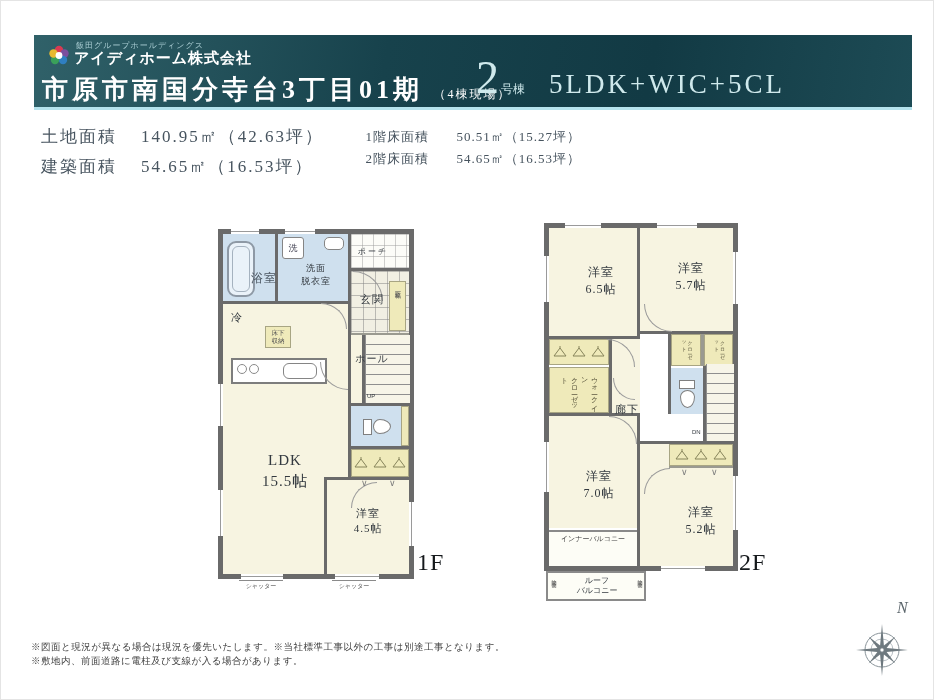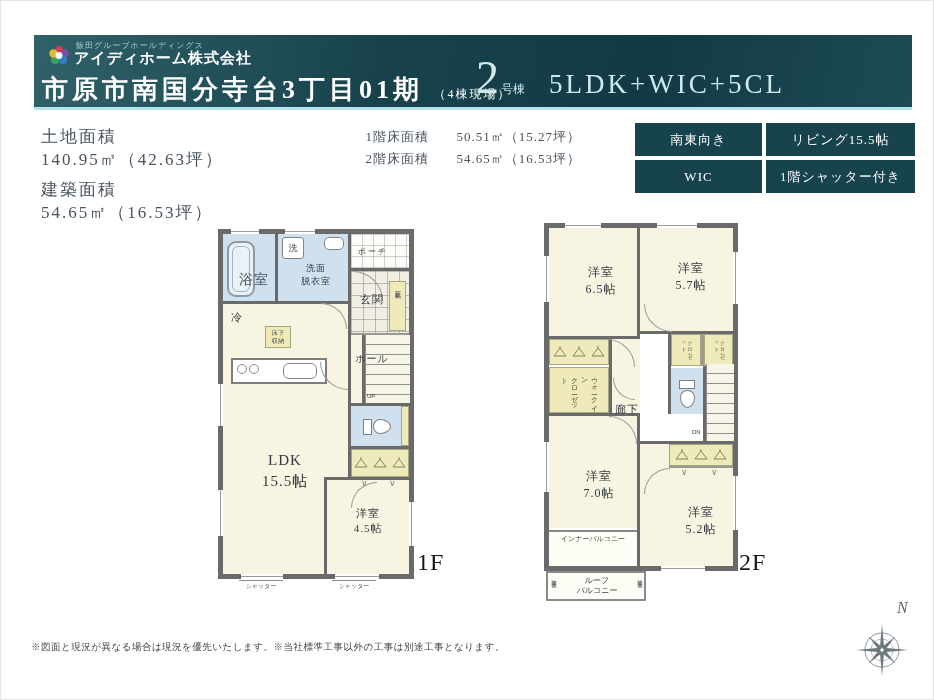--- a/index.html
+++ b/index.html
@@ -15,21 +15,21 @@
           font-family:"Liberation Sans","DejaVu Sans",sans-serif;}
   .logo{position:absolute;left:12px;top:8px;width:26px;height:26px;}
   .prop-title{position:absolute;left:8px;top:37px;font-size:26px;letter-spacing:4px;font-weight:bold;}
   .prop-note{font-size:12px;letter-spacing:2px;font-weight:normal;}
   .unit{position:absolute;left:442px;top:18px;color:#cfe9ec;display:flex;align-items:baseline;height:50px;}
   .unit-number{font-size:46px;line-height:50px;}
   .unit-suffix{font-size:12px;margin-left:2px;}
   .plan-type{font-size:27px;margin-left:24px;letter-spacing:3px;}
   
   .areas-left{position:absolute;left:40px;top:124px;font-size:17px;color:#47545f;letter-spacing:2px;}
-  .areas-left .row{display:flex;margin-bottom:7px;flex-direction:column;}
+  .areas-left .row{display:flex;margin-bottom:7px;}
   .areas-left .lab{width:100px;}
   .areas-left .val{width:195px;text-align:left;}
   .areas-right{position:absolute;left:350px;top:127px;font-size:13px;color:#47545f;letter-spacing:1px;}
   .areas-right .row{display:flex;margin-bottom:4px;}
   .areas-right .lab{width:78px;text-align:right;}
   .areas-right .val{width:152px;text-align:right;}
   .badges{position:absolute;left:634px;top:122px;display:grid;grid-template-columns:127px 149px;grid-auto-rows:33px;gap:4px;}
   .badge{background:#17434c;color:#fff;display:flex;align-items:center;justify-content:center;
          font-size:13px;letter-spacing:1px;}
   
@@ -115,26 +115,20 @@
   <div class="areas-right">
     <div class="row">
       <span class="lab">1階床面積</span>
       <span class="val">50.51㎡（15.27坪）</span>
     </div>
     <div class="row">
       <span class="lab">2階床面積</span>
       <span class="val">54.65㎡（16.53坪）</span>
     </div>
   </div>
-  <div class="badges">
-    <div class="badge">南東向き</div>
-    <div class="badge">リビング15.5帖</div>
-    <div class="badge">WIC</div>
-    <div class="badge">1階シャッター付き</div>
-  </div>
 
   <div class="plan" style="left:217px;top:228px;width:186px;height:340px;">
 
     <div class="wet" style="left:0;top:0;width:52px;height:67px;"></div>
     <div class="wet" style="left:55px;top:0;width:70px;height:67px;"></div>
     <div class="porch" style="left:128px;top:0;width:58px;height:34px;"></div>
     <div class="tile" style="left:128px;top:37px;width:58px;height:62px;"></div>
     <div class="room" style="left:128px;top:101px;width:58px;height:68px;"></div>
     <div class="room" style="left:0;top:70px;width:125px;height:270px;"></div>
     <div class="wet" style="left:128px;top:172px;width:50px;height:40px;"></div>
@@ -184,21 +178,21 @@
     <div class="toilet" style="left:145px;top:180px;transform:rotate(-90deg);">
       <div class="tank"></div>
         <div class="bowl"></div>
     </div>
 
     <div class="arc tr" style="left:130px;top:37px;width:30px;height:30px;"></div>
     <div class="arc bl" style="left:97px;top:128px;width:28px;height:28px;"></div>
     <div class="arc tl" style="left:128px;top:248px;width:26px;height:26px;"></div>
     <div class="arc tr" style="left:98px;top:69px;width:26px;height:26px;"></div>
 
-    <div class="rlabel" style="left:16px;top:36px;font-size:14px;color:#4a5560;">浴室</div>
+    <div class="rlabel" style="left:28px;top:36px;font-size:12px;color:#4a5560;">浴室</div>
     <div class="rlabel" style="left:68px;top:28px;width:50px;font-size:9px;">洗面
 脱衣室</div>
     <div class="rlabel" style="left:130px;top:12px;width:40px;font-size:8px;letter-spacing:2px;">ポーチ</div>
     <div class="rlabel" style="left:129px;top:58px;width:40px;font-size:11px;">玄関</div>
     <div class="rlabel" style="left:127px;top:118px;width:44px;font-size:10px;">ホール</div>
     <div class="rlabel small-sans" style="left:144px;top:158px;font-size:6px;letter-spacing:0;">UP</div>
     <div class="rlabel" style="left:8px;top:76px;font-size:11px;">冷</div>
     <div class="rlabel" style="left:22px;top:216px;width:80px;font-size:15px;">LDK
 15.5帖</div>
     <div class="rlabel" style="left:120px;top:272px;width:50px;font-size:11px;">洋室
@@ -306,20 +300,21 @@
   <div class="balc" style="left:545px;top:570px;width:100px;height:30px;">
     <div class="vert" style="position:absolute;left:2px;top:3px;font-size:5px;color:#555;height:24px;">物干金物</div>
     <div class="rlabel" style="left:18px;top:3px;width:62px;font-size:8px;line-height:1.3;letter-spacing:0;">ルーフ
 バルコニー</div>
     <div class="vert" style="position:absolute;right:2px;top:3px;font-size:5px;color:#555;height:24px;">物干金物</div>
   </div>
   <div class="floor-label" style="left:738px;top:548px;">2F</div>
 
   <div class="notes">
     <div>※図面と現況が異なる場合は現況を優先いたします。※当社標準工事以外の工事は別途工事となります。</div>
+    <div>※敷地内、前面道路に電柱及び支線が入る場合があります。</div>
   </div>
 
   <svg class="compass" width="60" height="60" viewBox="0 0 60 60">
     <circle cx="30" cy="32" r="17" fill="none" stroke="#8a949a" stroke-width="1"></circle>
     <circle cx="30" cy="32" r="11" fill="none" stroke="#9aa4aa" stroke-width="0.7"></circle>
     <polygon fill="#6e797f" points="30,6 31.9,27.4 43.4,18.6 34.6,30.1 56,32 34.6,33.9 43.4,45.4 31.9,36.6 30,58 28.1,36.6 16.6,45.4 25.4,33.9 4,32 25.4,30.1 16.6,18.6 28.1,27.4"></polygon>
     <circle cx="30" cy="32" r="2.2" fill="#ffffff" stroke="#6e797f" stroke-width="1"></circle>
   </svg>
   <div class="north">N</div>
 

